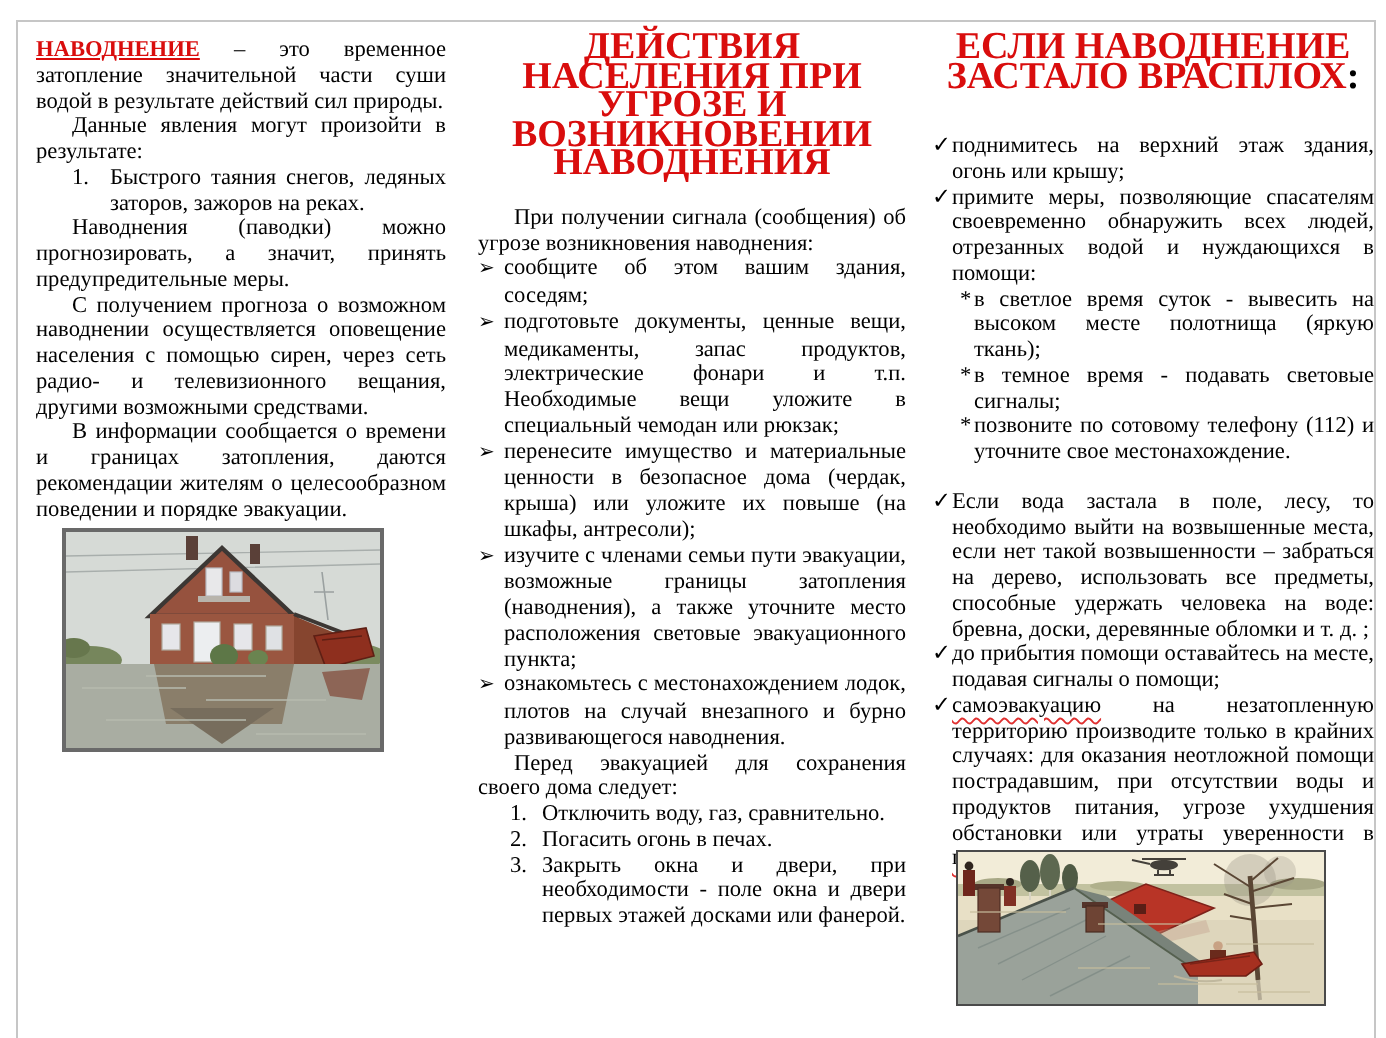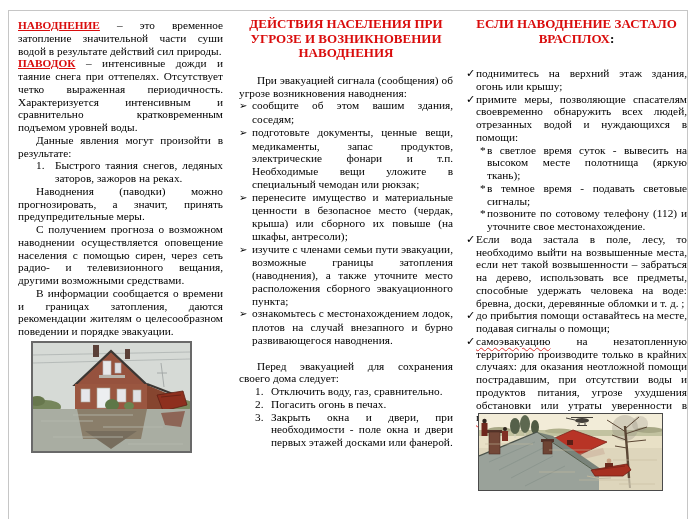--- a/index.html
+++ b/index.html
@@ -14,56 +14,55 @@
   }
   .col{box-sizing:border-box;font-size:11.3px;line-height:12.75px;text-align:justify;}
   .col1{width:205px;margin-right:16px;padding-top:2px;}
   .col2{width:214px;margin-right:13px;}
   .col3{width:221px;}
   p{margin:0;}
   .indent{text-indent:18px;}
   .term{color:#d90d0d;font-weight:bold;text-decoration:underline;}
   .misspell{text-decoration:underline wavy #e03030 1px;text-underline-offset:2px;}
   h2{
-    color:#d90d0d;font-weight:bold;font-size:13px;line-height:14.6px;
+    color:#d90d0d;font-weight:bold;font-size:19px;line-height:14.6px;
     text-align:center;margin:0 0 13px 0;
   }
   .col3 h2{margin-bottom:21px;}
   .black{color:#000;}
   .li-c1{padding-left:37px;text-indent:-19px;}
   .num1{display:inline-block;width:19px;text-indent:0;}
   .li-c2{padding-left:32px;text-indent:-16px;}
   .num2{display:inline-block;width:16px;text-indent:0;}
   .bullet{padding-left:13px;text-indent:-13px;}
   .bglyph{display:inline-block;width:13px;text-indent:0;font-size:10px;}
   .check{padding-left:10px;text-indent:-10px;}
   .cglyph{display:inline-block;width:10px;text-indent:0;}
   .star{padding-left:21px;text-indent:-7px;}
   .sglyph{display:inline-block;width:7px;text-indent:0;}
-  .gap-top{}
-  .gap-top-sm{margin-top:13px;}
+  .gap-top{margin-top:12px;}
+  .gap-top-sm{}
   .photo1{
     margin:3px 0 0 13px;width:157px;height:108px;
     border:2px solid #696969;line-height:0;background:#d6dad6;
   }
   .photo2{
     margin:-11px 0 0 12px;width:183px;height:76px;
     border:1px solid #4a4a4a;line-height:0;background:#f2ecd8;
     position:relative;z-index:2;
   }
   svg{display:block;}
 </style>
 </head>
 <body>
 
 <div class="sheet">
 
   <div class="col col1">
     <p><span class="term">НАВОДНЕНИЕ</span><span> – это временное затопление значительной части суши водой в результате действий сил природы.</span></p>
-    <p><span class="term">ПАВОДОК</span><span> – интенсивные дожди и таяние снега при оттепелях. Отсутствует четко выраженная периодичность. Характеризуется интенсивным и сравнительно кратковременным подъемом уровней воды.</span></p>
     <p class="indent">Данные явления могут произойти в результате:</p>
     <div class="li-c1"><span class="num1">1.</span><span>Быстрого таяния снегов, ледяных заторов, зажоров на реках.</span></div>
     <p class="indent">Наводнения (паводки) можно прогнозировать, а значит, принять предупредительные меры.</p>
     <p class="indent">С получением прогноза о возможном наводнении осуществляется оповещение населения с помощью сирен, через сеть радио- и телевизионного вещания, другими возможными средствами.</p>
     <p class="indent">В информации сообщается о времени и границах затопления, даются рекомендации жителям о целесообразном поведении и порядке эвакуации.</p>
 
     <div class="photo1">
       <svg width="157" height="108" viewBox="0 0 157 108">
         <rect width="157" height="70" fill="#d6dad6"></rect>
         <path d="M0 12 L157 9 M0 20 L157 16" stroke="#a8aeac" stroke-width="0.7" fill="none"></path>
@@ -95,25 +94,25 @@
           <polygon points="78,106 52,88 104,88" fill="#6f6352"></polygon>
           <polygon points="128,70 152,68 148,84 132,82" fill="#7e3c2c" opacity="0.75"></polygon>
         </g>
         <path d="M8 78 H60 M70 84 H130 M20 94 H90 M95 101 H150 M40 72 H100" stroke="#b6baae" stroke-width="0.8" fill="none"></path>
       </svg>
     </div>
   </div>
 
   <div class="col col2">
     <h2><span>ДЕЙСТВИЯ НАСЕЛЕНИЯ ПРИ УГРОЗЕ И ВОЗНИКНОВЕНИИ НАВОДНЕНИЯ</span></h2>
-    <p class="indent">При эвакуацией сигнала (сообщения) об угрозе возникновения наводнения:</p>
+    <p class="indent">При получении сигнала (сообщения) об угрозе возникновения наводнения:</p>
     <div class="bullet"><span class="bglyph">➢</span><span>сообщите об этом вашим здания, соседям;</span></div>
     <div class="bullet"><span class="bglyph">➢</span><span>подготовьте документы, ценные вещи, медикаменты, запас продуктов, электрические фонари и т.п. Необходимые вещи уложите в специальный чемодан или рюкзак;</span></div>
-    <div class="bullet"><span class="bglyph">➢</span><span>перенесите имущество и материальные ценности в безопасное место (чердак, крыша) или сборного их повыше (на шкафы, антресоли);</span></div>
-    <div class="bullet"><span class="bglyph">➢</span><span>изучите с членами семьи пути эвакуации, возможные границы затопления (наводнения), а также уточните место расположения сборного эвакуационного пункта;</span></div>
+    <div class="bullet"><span class="bglyph">➢</span><span>перенесите имущество и материальные ценности в безопасное дома (чердак, крыша) или уложите их повыше (на шкафы, антресоли);</span></div>
+    <div class="bullet"><span class="bglyph">➢</span><span>изучите с членами семьи пути эвакуации, возможные границы затопления (наводнения), а также уточните место расположения световые эвакуационного пункта;</span></div>
     <div class="bullet"><span class="bglyph">➢</span><span>ознакомьтесь с местонахождением лодок, плотов на случай внезапного и бурно развивающегося наводнения.</span></div>
     <p class="indent gap-top-sm">Перед эвакуацией для сохранения своего дома следует:</p>
     <div class="li-c2"><span class="num2">1.</span><span>Отключить воду, газ, сравнительно.</span></div>
     <div class="li-c2"><span class="num2">2.</span><span>Погасить огонь в печах.</span></div>
     <div class="li-c2"><span class="num2">3.</span><span>Закрыть окна и двери, при необходимости - поле окна и двери первых этажей досками или фанерой.</span></div>
   </div>
 
   <div class="col col3">
     <h2><span>ЕСЛИ НАВОДНЕНИЕ ЗАСТАЛО ВРАСПЛОХ</span><span class="black">:</span></h2>
     <div class="check"><span class="cglyph">✓</span><span>поднимитесь на верхний этаж здания, огонь или крышу;</span></div>

